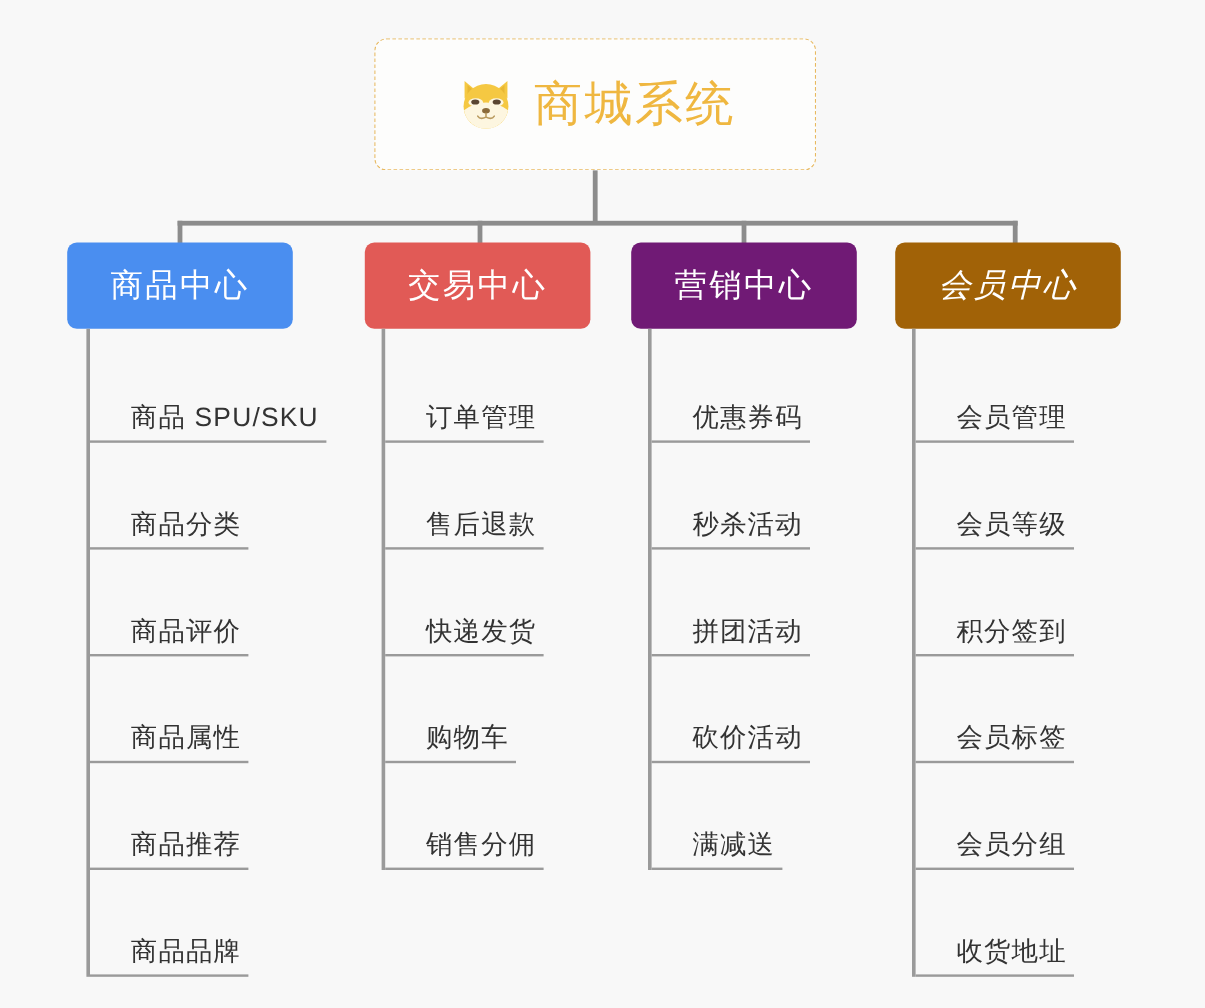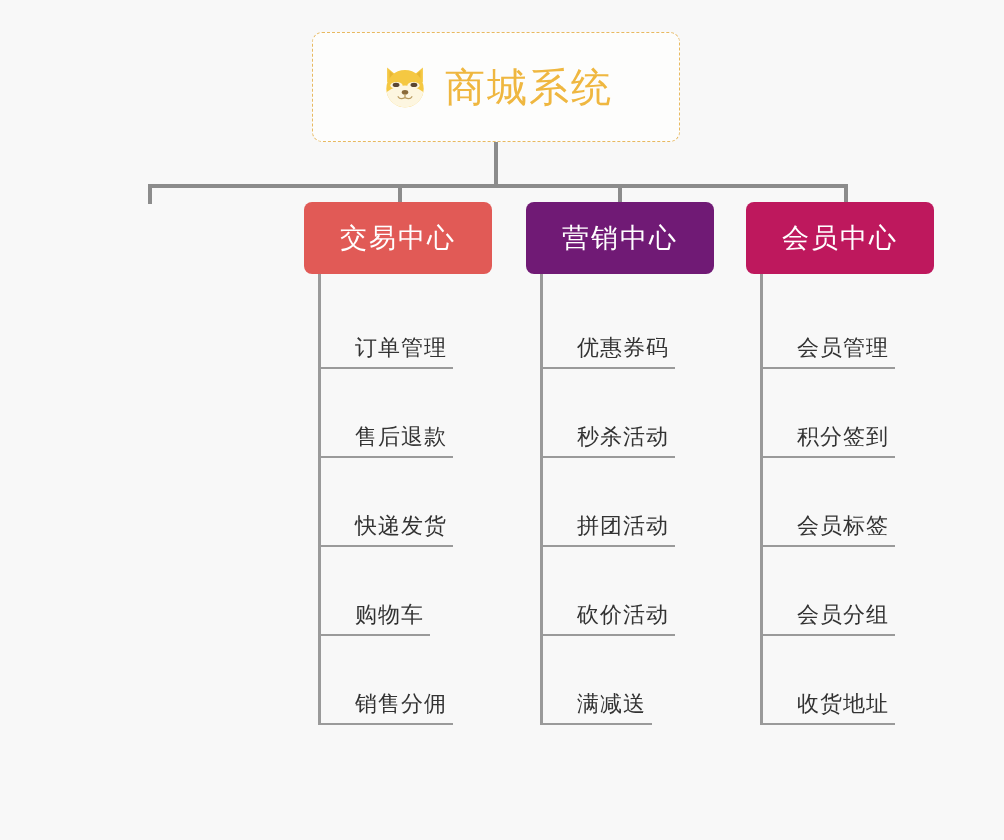--- a/index.html
+++ b/index.html
@@ -81,21 +81,21 @@
     align-items: center;
     justify-content: center;
     color: #ffffff;
     font-size: 27px;
     letter-spacing: 2px;
     box-sizing: border-box;
   }
   .cat-blue   { background: #4a8ef0; }
   .cat-red    { background: #e15a56; }
   .cat-orange { background: #701a75; }
-  .cat-green  { background: #be185d; }
+  .cat-green  { background: #a16207; font-style: italic; }
 
   
   .leaf-list {
     position: relative;
     margin-top: 0;
     padding-top: 6px;
     border-left: 3px solid #9a9a9a;
     margin-left: 14px;
   }
   .col-1 .leaf-list { margin-left: 16px; }
@@ -143,20 +143,45 @@
     <span class="root-title">商城系统</span>
   </div>
 
   <div class="conn conn-v" style="left:494px; top:142px; height:44px;"></div>
   <div class="conn conn-h" style="left:148px; top:184px; width:700px;"></div>
   <div class="conn conn-v" style="left:148px; top:184px; height:20px;"></div>
   <div class="conn conn-v" style="left:398px; top:184px; height:20px;"></div>
   <div class="conn conn-v" style="left:618px; top:184px; height:20px;"></div>
   <div class="conn conn-v" style="left:844px; top:184px; height:20px;"></div>
 
+  <div class="column col-1">
+    <div class="cat-box cat-blue">
+      <span>商品中心</span>
+    </div>
+    <div class="leaf-list">
+      <div class="leaf-item">
+          <span class="leaf-label">商品 SPU/SKU</span>
+        </div>
+      <div class="leaf-item">
+          <span class="leaf-label">商品分类</span>
+        </div>
+      <div class="leaf-item">
+          <span class="leaf-label">商品评价</span>
+        </div>
+      <div class="leaf-item">
+          <span class="leaf-label">商品属性</span>
+        </div>
+      <div class="leaf-item">
+          <span class="leaf-label">商品推荐</span>
+        </div>
+      <div class="leaf-item">
+          <span class="leaf-label">商品品牌</span>
+        </div>
+    </div>
+  </div>
 
   <div class="column col-2">
     <div class="cat-box cat-red">
       <span>交易中心</span>
     </div>
     <div class="leaf-list">
       <div class="leaf-item">
           <span class="leaf-label">订单管理</span>
         </div>
       <div class="leaf-item">
@@ -199,20 +224,23 @@
 
   <div class="column col-4">
     <div class="cat-box cat-green">
       <span>会员中心</span>
     </div>
     <div class="leaf-list">
       <div class="leaf-item">
           <span class="leaf-label">会员管理</span>
         </div>
       <div class="leaf-item">
+          <span class="leaf-label">会员等级</span>
+        </div>
+      <div class="leaf-item">
           <span class="leaf-label">积分签到</span>
         </div>
       <div class="leaf-item">
           <span class="leaf-label">会员标签</span>
         </div>
       <div class="leaf-item">
           <span class="leaf-label">会员分组</span>
         </div>
       <div class="leaf-item">
           <span class="leaf-label">收货地址</span>

